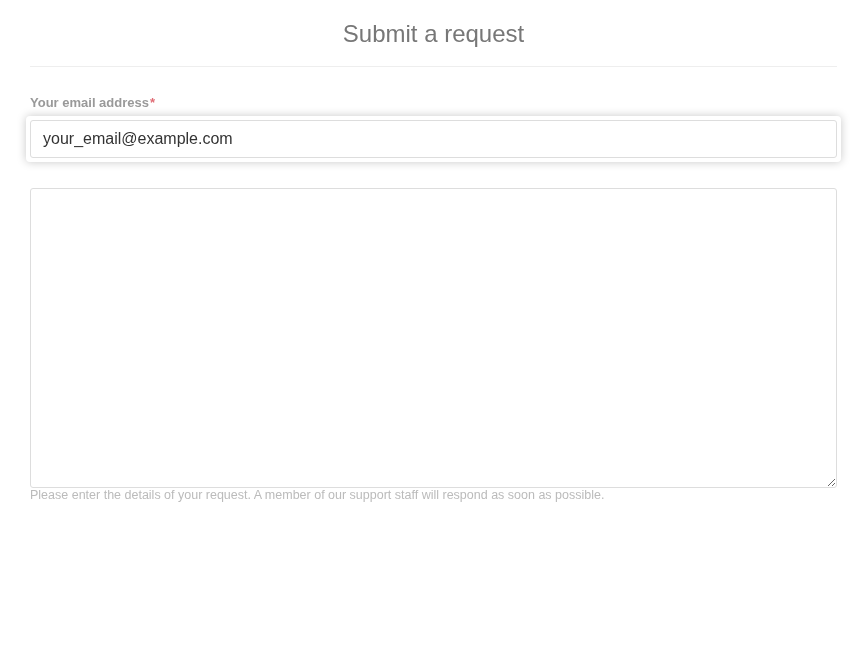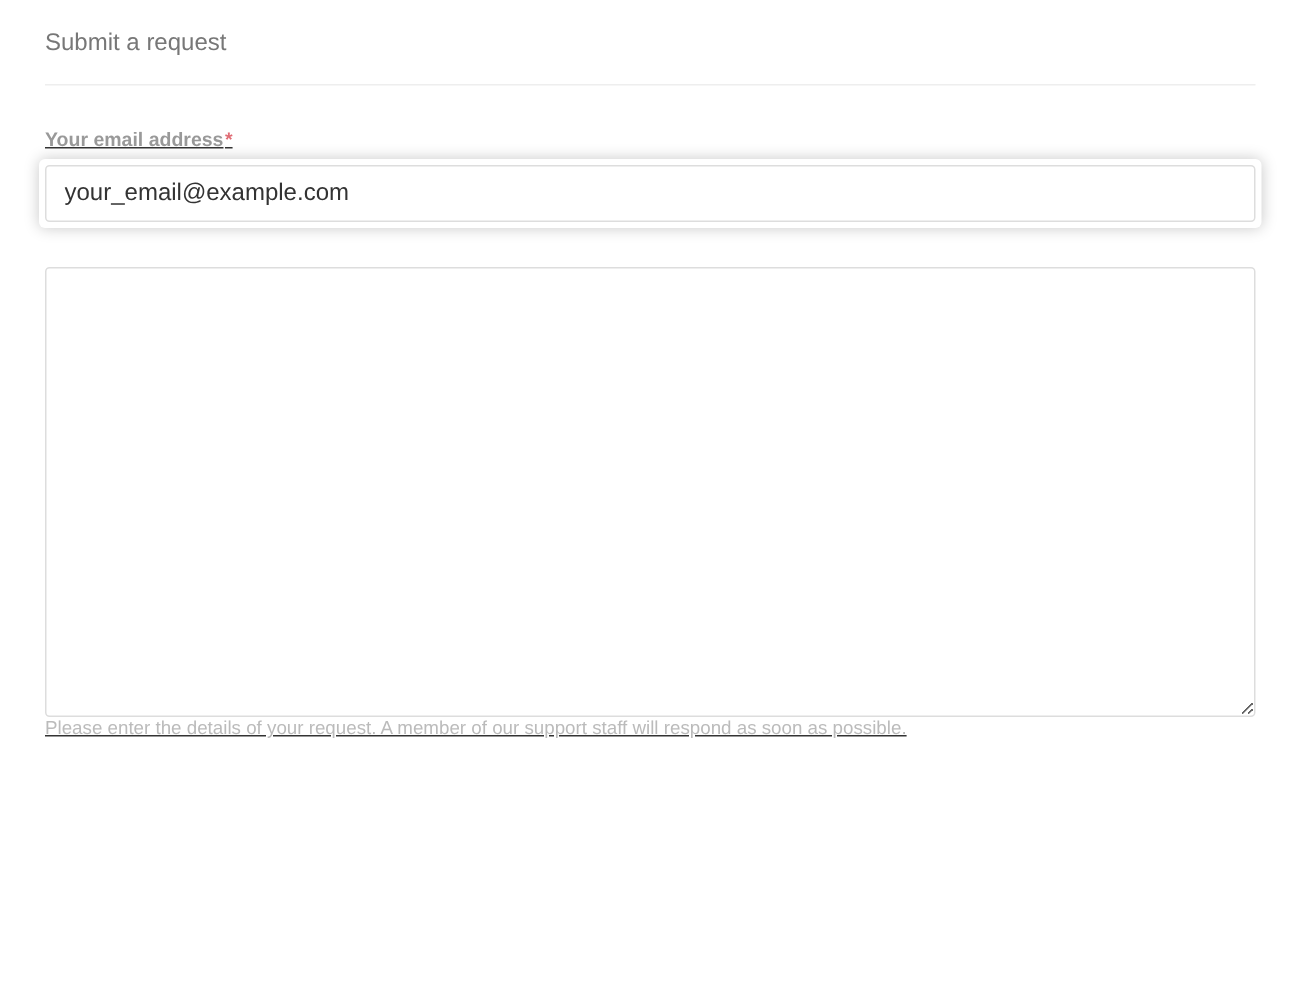--- a/index.html
+++ b/index.html
@@ -10,33 +10,33 @@
     background: #fff;
     color: #333;
   }
   .page {
     width: 867px;
     height: 655px;
     padding: 20px 30px 0 30px;
     position: relative;
   }
   .title {
-    font-size: 16px;
+    font-size: 24px;
     font-weight: 400;
     color: #777;
     margin: 0 0 18px 0;
+    text-align: center;
   }
   .hr {
     border: none;
     border-top: 1px solid #eee;
     margin: 0 0 28px 0;
   }
   .field {
     margin-bottom: 26px;
-    text-decoration: underline;
   }
   .label {
     font-size: 13px;
     font-weight: 600;
     color: #999;
     margin-bottom: 10px;
   }
   .req {
     color: #e06c75;
     margin-left: 1px;

